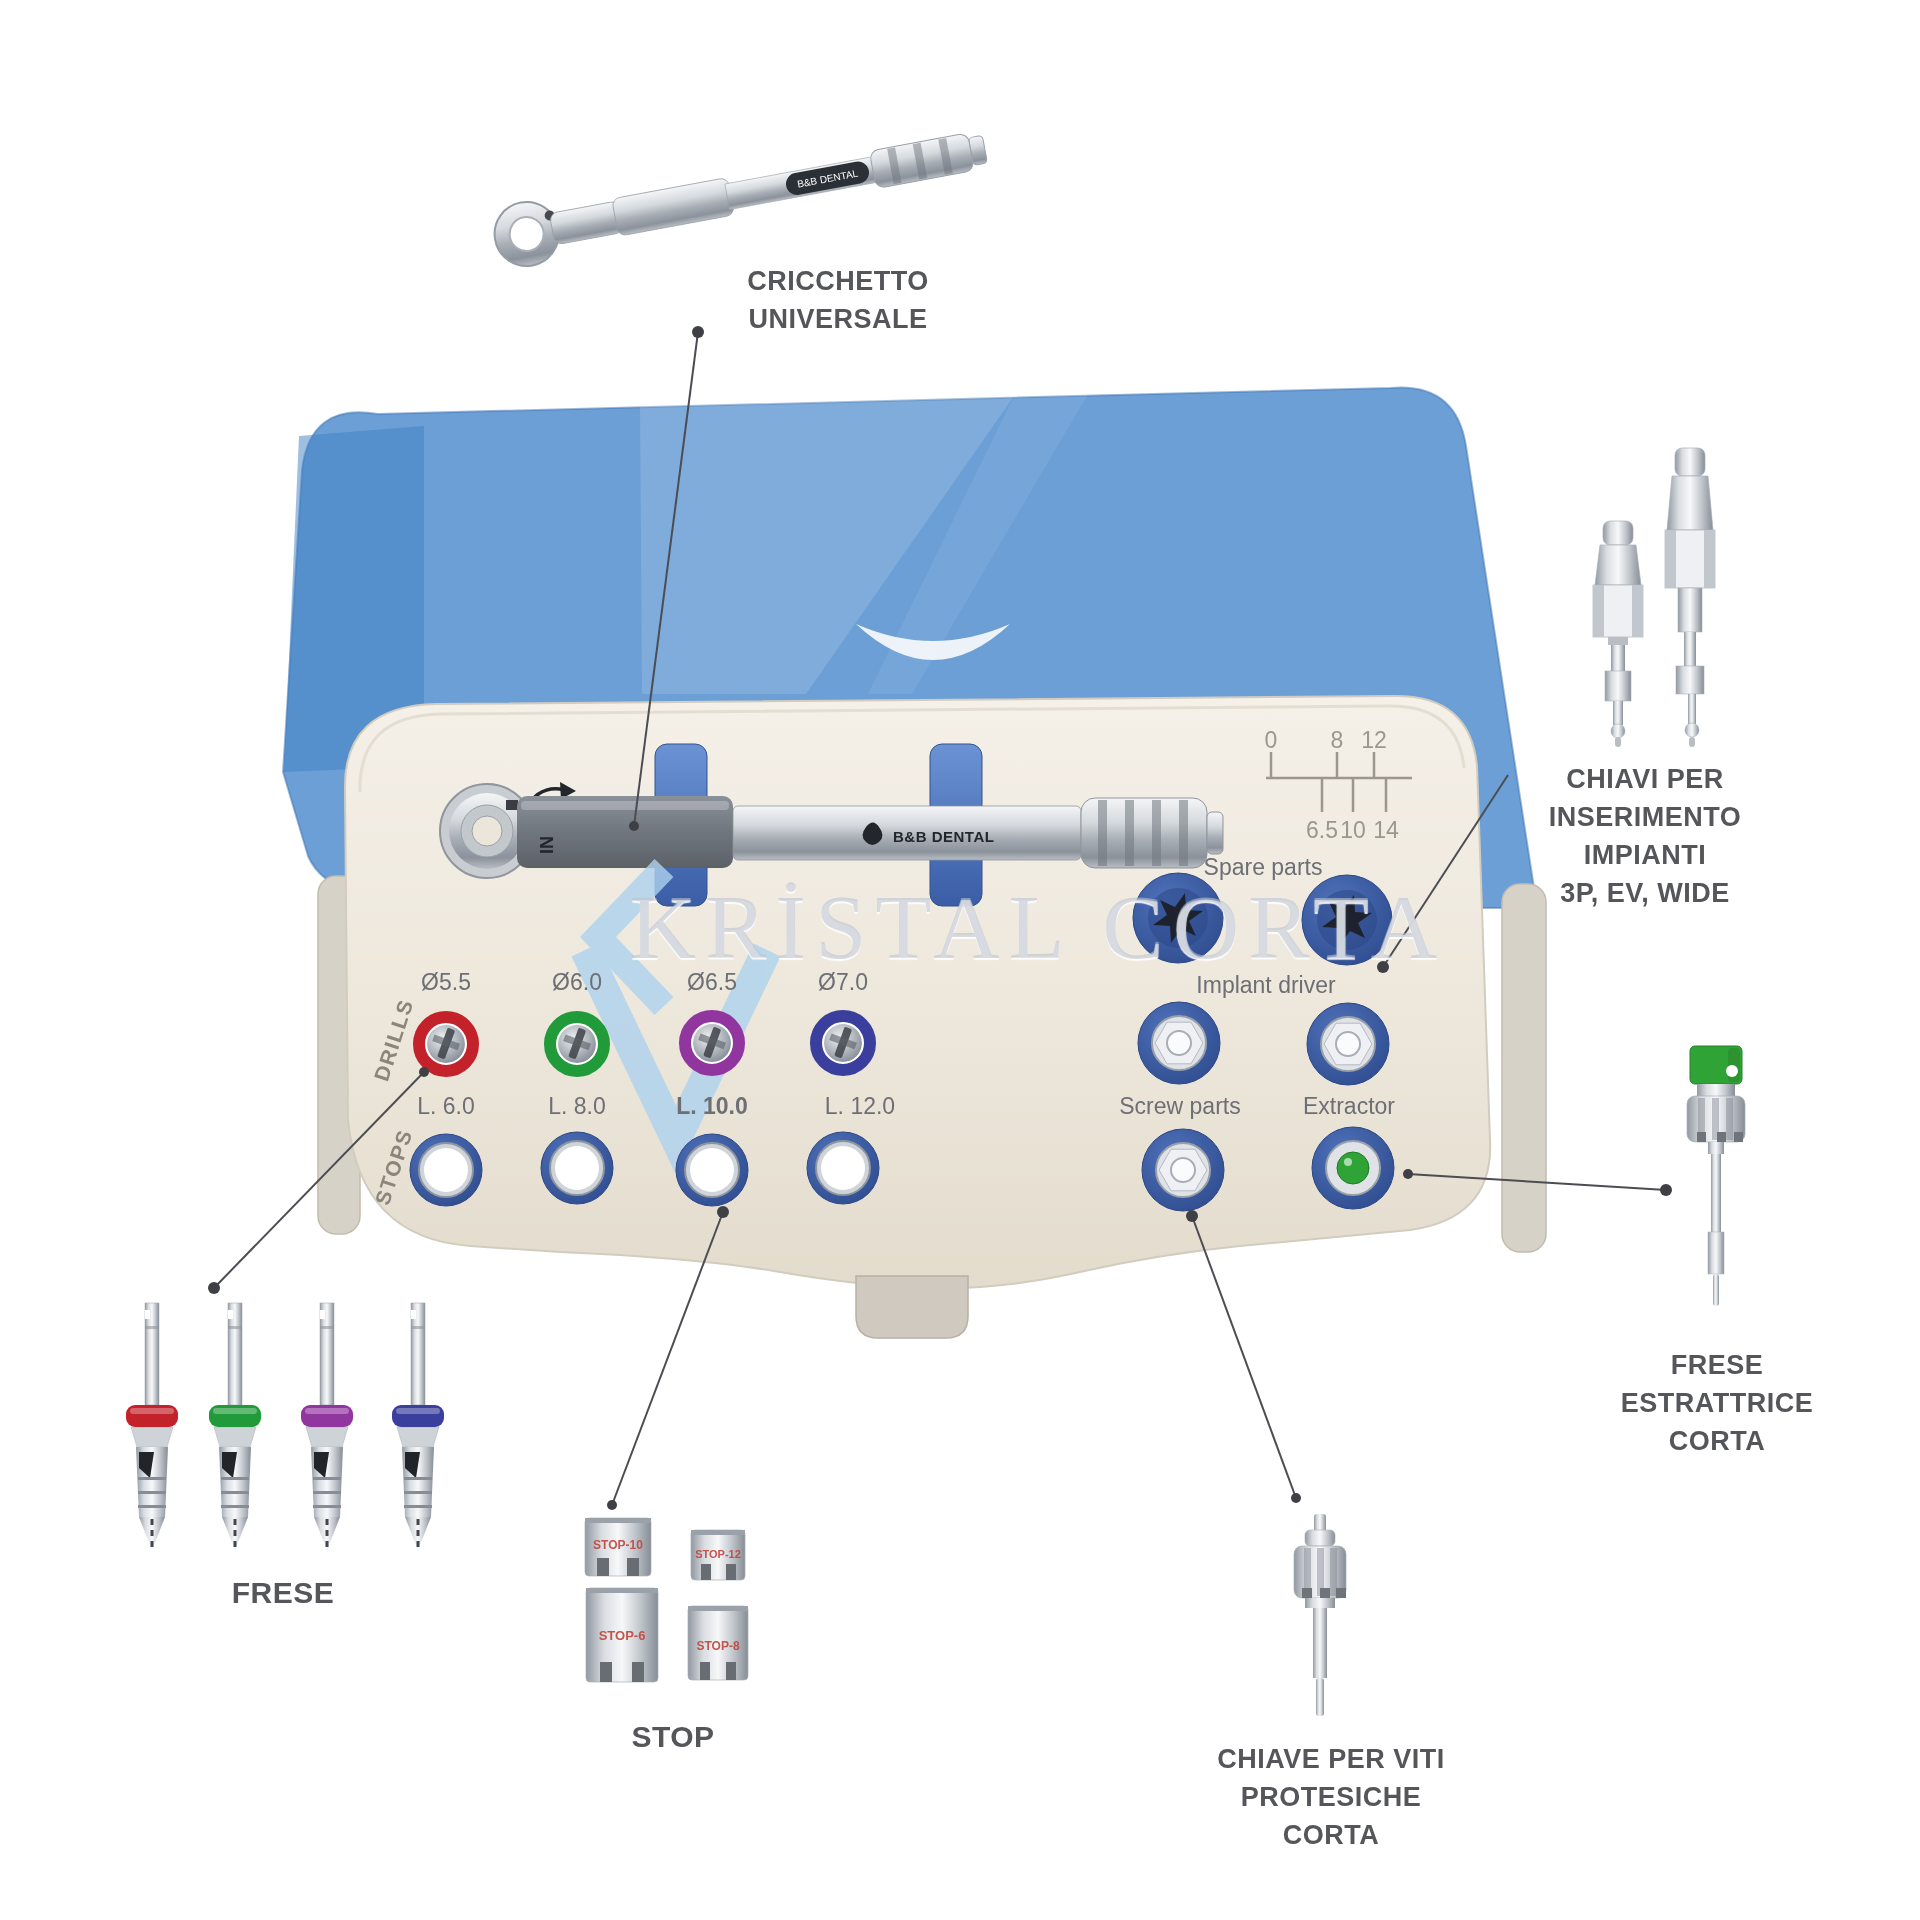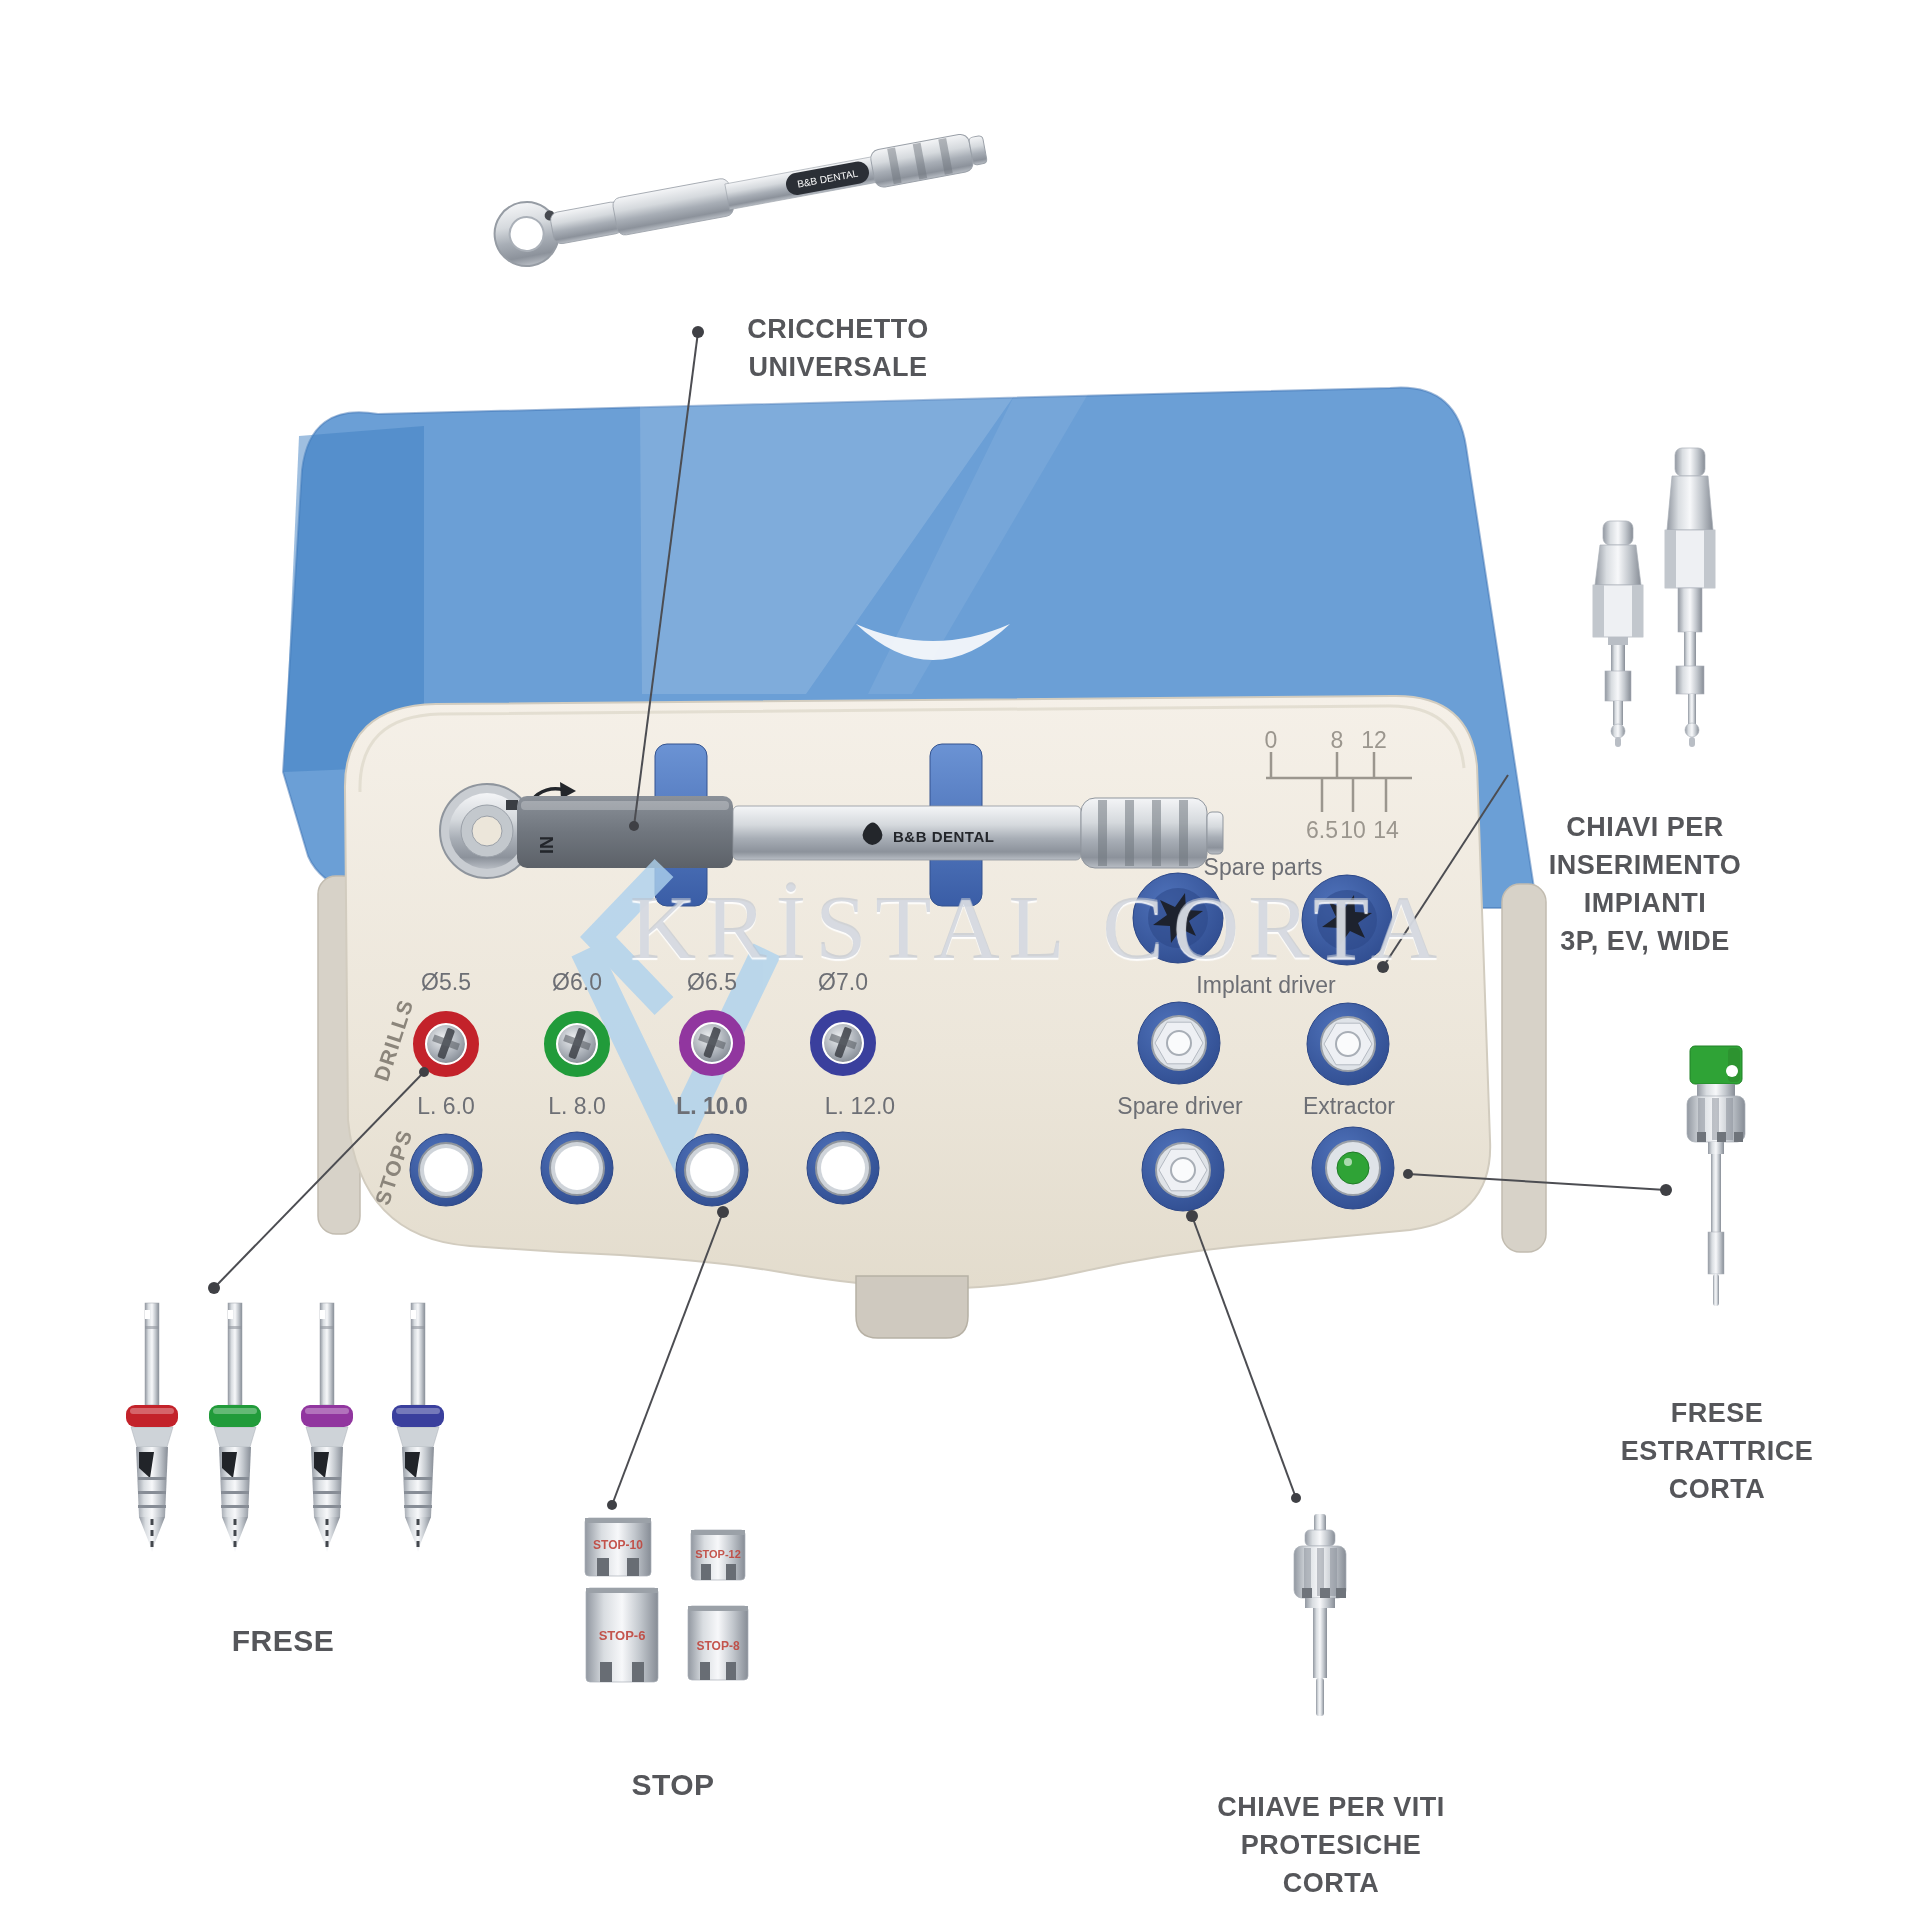--- a/index.html
+++ b/index.html
@@ -1,20 +1,20 @@
 <!DOCTYPE html>
 <html><head>
 <meta charset="utf-8">
 <style>
   html,body{margin:0;padding:0;background:#ffffff;}
   #stage{position:relative;width:1920px;height:1920px;background:#ffffff;overflow:hidden;
          font-family:"Liberation Sans",sans-serif;}
   svg.art{position:absolute;left:0;top:0;}
   .lbl{position:absolute;transform:translateX(-50%);text-align:center;color:#55565a;
-       font-weight:bold;font-size:27px;line-height:38px;letter-spacing:.5px;white-space:nowrap;margin-top:48px;}
+       font-weight:bold;font-size:27px;line-height:38px;letter-spacing:.5px;white-space:nowrap;}
   .lbl-big{font-size:30px;text-align:right;}
   .eng{position:absolute;transform:translateX(-50%);text-align:center;color:#6d6f75;
        font-size:23px;white-space:nowrap;}
   .side{position:absolute;color:#8b857b;font-weight:bold;font-size:21px;letter-spacing:1.5px;
         transform:translate(-50%,-50%) rotate(-72deg);white-space:nowrap;}
   .wmark{position:absolute;left:1038px;top:874px;transform:translateX(-50%);
          font-family:"Liberation Serif",serif;font-size:92px;letter-spacing:9px;
          color:rgba(186,193,205,0.58);text-shadow:0 2px 1px rgba(255,255,255,0.9);
          white-space:nowrap;}
 </style>
@@ -418,21 +418,21 @@
   <div>CHIAVE PER VITI</div>
   <div>PROTESICHE</div>
   <div>CORTA</div>
 </div>
 
 <div class="lbl lbl-big" style="left:283px;top:1574px;">FRESE</div>
 <div class="lbl lbl-big" style="left:673px;top:1718px;">STOP</div>
 
 <div class="eng" style="left:1263px;top:854px;">Spare parts</div>
 <div class="eng" style="left:1266px;top:972px;">Implant driver</div>
-<div class="eng" style="left:1180px;top:1093px;">Spare driver</div>
+<div class="eng" style="left:1180px;top:1093px;">Screw parts</div>
 <div class="eng" style="left:1349px;top:1093px;">Extractor</div>
 
 <div class="eng" style="left:446px;top:969px;">Ø5.5</div>
 <div class="eng" style="left:577px;top:969px;">Ø6.0</div>
 <div class="eng" style="left:712px;top:969px;">Ø6.5</div>
 <div class="eng" style="left:843px;top:969px;">Ø7.0</div>
 
 <div class="eng" style="left:446px;top:1093px;">L. 6.0</div>
 <div class="eng" style="left:577px;top:1093px;">L. 8.0</div>
 <div class="eng" style="left:712px;top:1093px;font-weight:bold;">L. 10.0</div>

